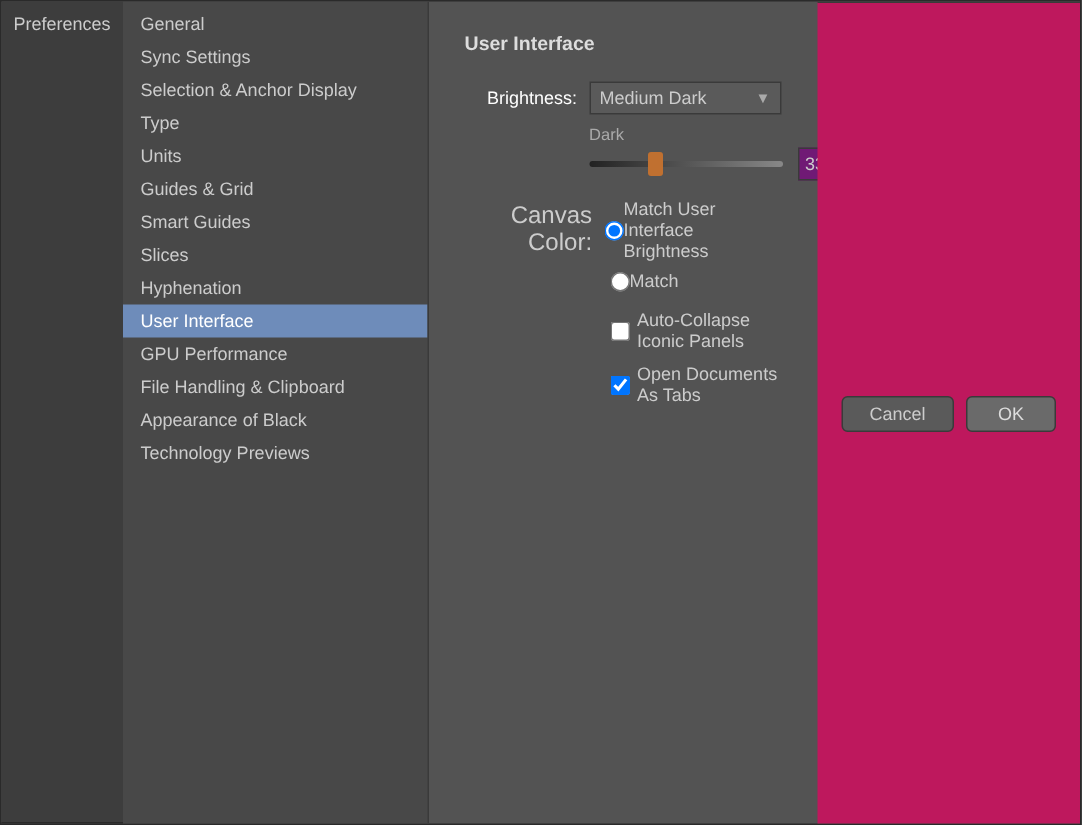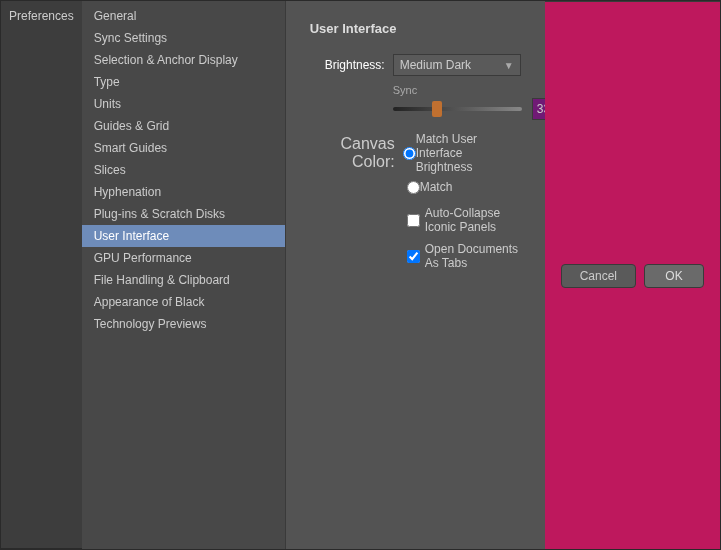--- a/index.html
+++ b/index.html
@@ -256,41 +256,40 @@
     <div class="sidebar">
       <div class="sidebar-item">General</div>
       <div class="sidebar-item">Sync Settings</div>
       <div class="sidebar-item">Selection &amp; Anchor Display</div>
       <div class="sidebar-item">Type</div>
       <div class="sidebar-item">Units</div>
       <div class="sidebar-item">Guides &amp; Grid</div>
       <div class="sidebar-item">Smart Guides</div>
       <div class="sidebar-item">Slices</div>
       <div class="sidebar-item">Hyphenation</div>
-      <div class="sidebar-item">Plug-ins &amp; Scratch Disks</div>
       <div class="sidebar-item active">User Interface</div>
       <div class="sidebar-item">GPU Performance</div>
       <div class="sidebar-item">File Handling &amp; Clipboard</div>
       <div class="sidebar-item">Appearance of Black</div>
       <div class="sidebar-item">Technology Previews</div>
     </div>
 
     <div class="main-content">
       <div class="section-title">User Interface</div>
 
       <div class="brightness-row">
         <span class="brightness-label">Brightness:</span>
         <div class="dropdown">
           <span>Medium Dark</span>
           <span class="dropdown-arrow">▼</span>
         </div>
       </div>
 
       <div class="slider-labels">
-        <span>Sync</span>
+        <span>Dark</span>
         <span>Light</span>
       </div>
 
       <div class="slider-row">
         <input type="range" min="0" max="100" value="33" style="margin-right: 10px;">
         <div class="percent-box">33%</div>
       </div>
 
       <div class="canvas-color-section">
         <div class="radio-row">

